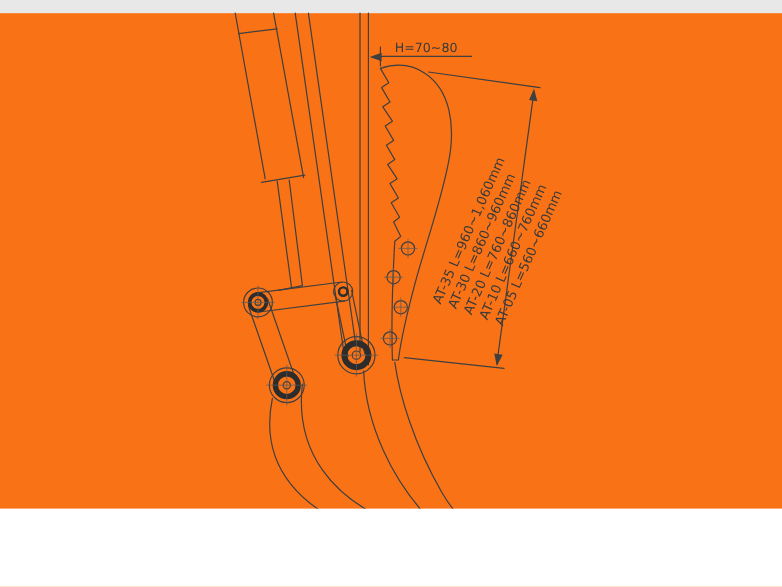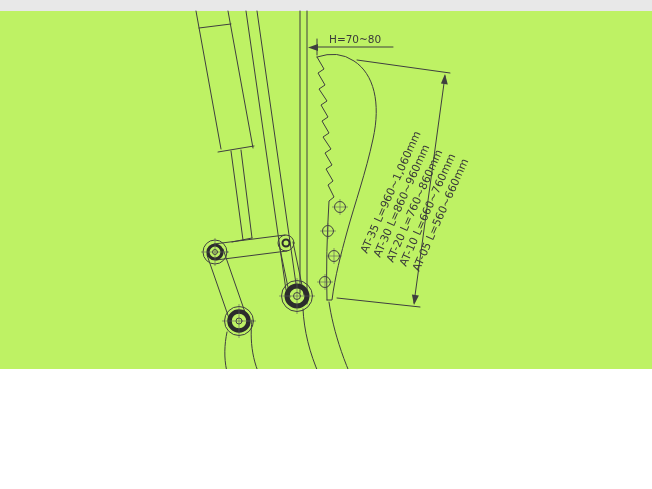--- a/index.html
+++ b/index.html
@@ -1,17 +1,17 @@
 <!DOCTYPE html>
 <html><head>
 <meta charset="utf-8">
 <style>
   html,body{margin:0;padding:0;background:#ffffff;}
   .canvas{
-    position:relative;width:652px;height:369px;background:#bef264;
+    position:relative;width:652px;height:424px;background:#f97316;
     overflow:hidden;font-family:"DejaVu Sans",sans-serif;
   }
   .frame-bar{position:absolute;left:0;width:652px;height:11px;background:#e8e8e8;}
   svg{position:absolute;left:0;top:0;}
   svg text{font-family:"DejaVu Sans",sans-serif;fill:#3a3a3a;}
   .ln{fill:none;stroke:#3f3f3f;stroke-width:1;stroke-linecap:round;stroke-linejoin:round;}
   .ln-thin{fill:none;stroke:#5a5a5a;stroke-width:0.6;}
   .ring3{fill:none;stroke:#2c2c2c;stroke-width:3.2;}
   .ring2{fill:none;stroke:#2c2c2c;stroke-width:2;}
   .ring45{fill:none;stroke:#2c2c2c;stroke-width:4.5;}

